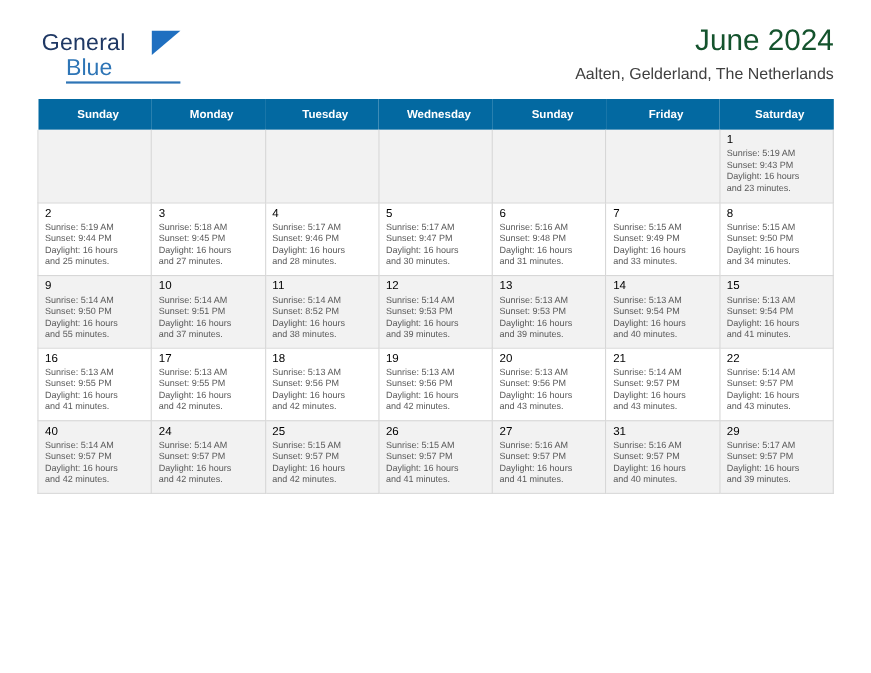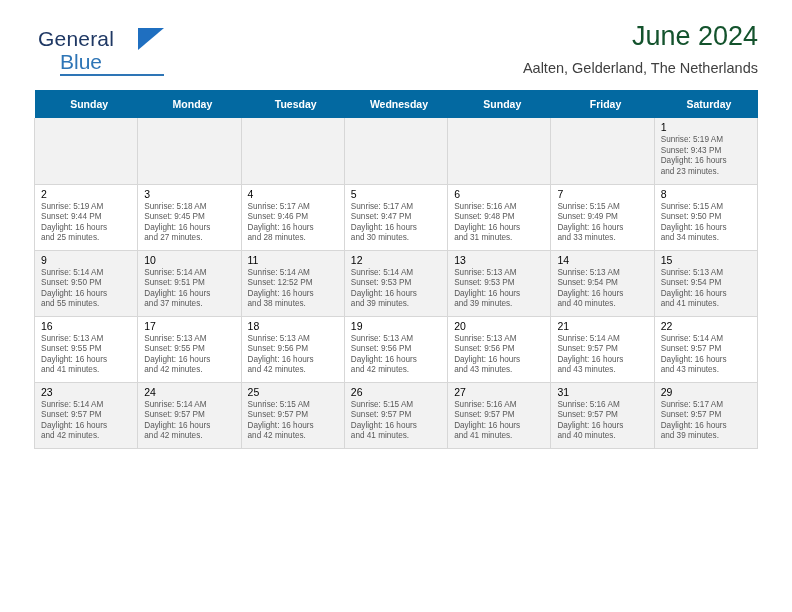--- a/index.html
+++ b/index.html
@@ -239,21 +239,21 @@
           <td>
             <div class="daynum">10</div>
             <div class="info">Sunrise: 5:14 AM</div>
             <div class="info">Sunset: 9:51 PM</div>
             <div class="info">Daylight: 16 hours</div>
             <div class="info">and 37 minutes.</div>
           </td>
           <td>
             <div class="daynum">11</div>
             <div class="info">Sunrise: 5:14 AM</div>
-            <div class="info">Sunset: 12:52 PM</div>
+            <div class="info">Sunset: 8:52 PM</div>
             <div class="info">Daylight: 16 hours</div>
             <div class="info">and 38 minutes.</div>
           </td>
           <td>
             <div class="daynum">12</div>
             <div class="info">Sunrise: 5:14 AM</div>
             <div class="info">Sunset: 9:53 PM</div>
             <div class="info">Daylight: 16 hours</div>
             <div class="info">and 39 minutes.</div>
           </td>
@@ -325,21 +325,21 @@
           <td>
             <div class="daynum">22</div>
             <div class="info">Sunrise: 5:14 AM</div>
             <div class="info">Sunset: 9:57 PM</div>
             <div class="info">Daylight: 16 hours</div>
             <div class="info">and 43 minutes.</div>
           </td>
         </tr>
         <tr class="shade">
           <td>
-            <div class="daynum">23</div>
+            <div class="daynum">40</div>
             <div class="info">Sunrise: 5:14 AM</div>
             <div class="info">Sunset: 9:57 PM</div>
             <div class="info">Daylight: 16 hours</div>
             <div class="info">and 42 minutes.</div>
           </td>
           <td>
             <div class="daynum">24</div>
             <div class="info">Sunrise: 5:14 AM</div>
             <div class="info">Sunset: 9:57 PM</div>
             <div class="info">Daylight: 16 hours</div>

